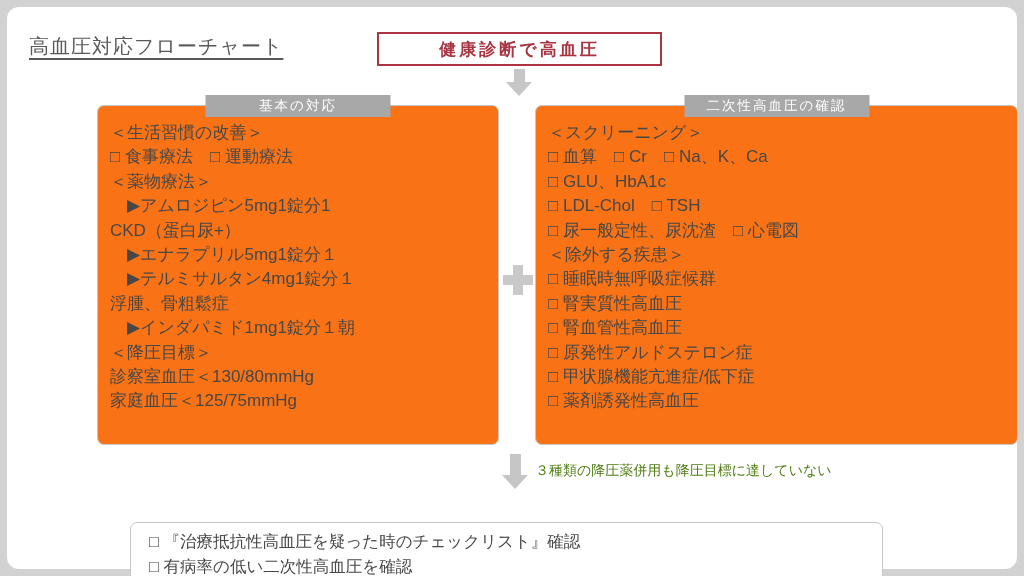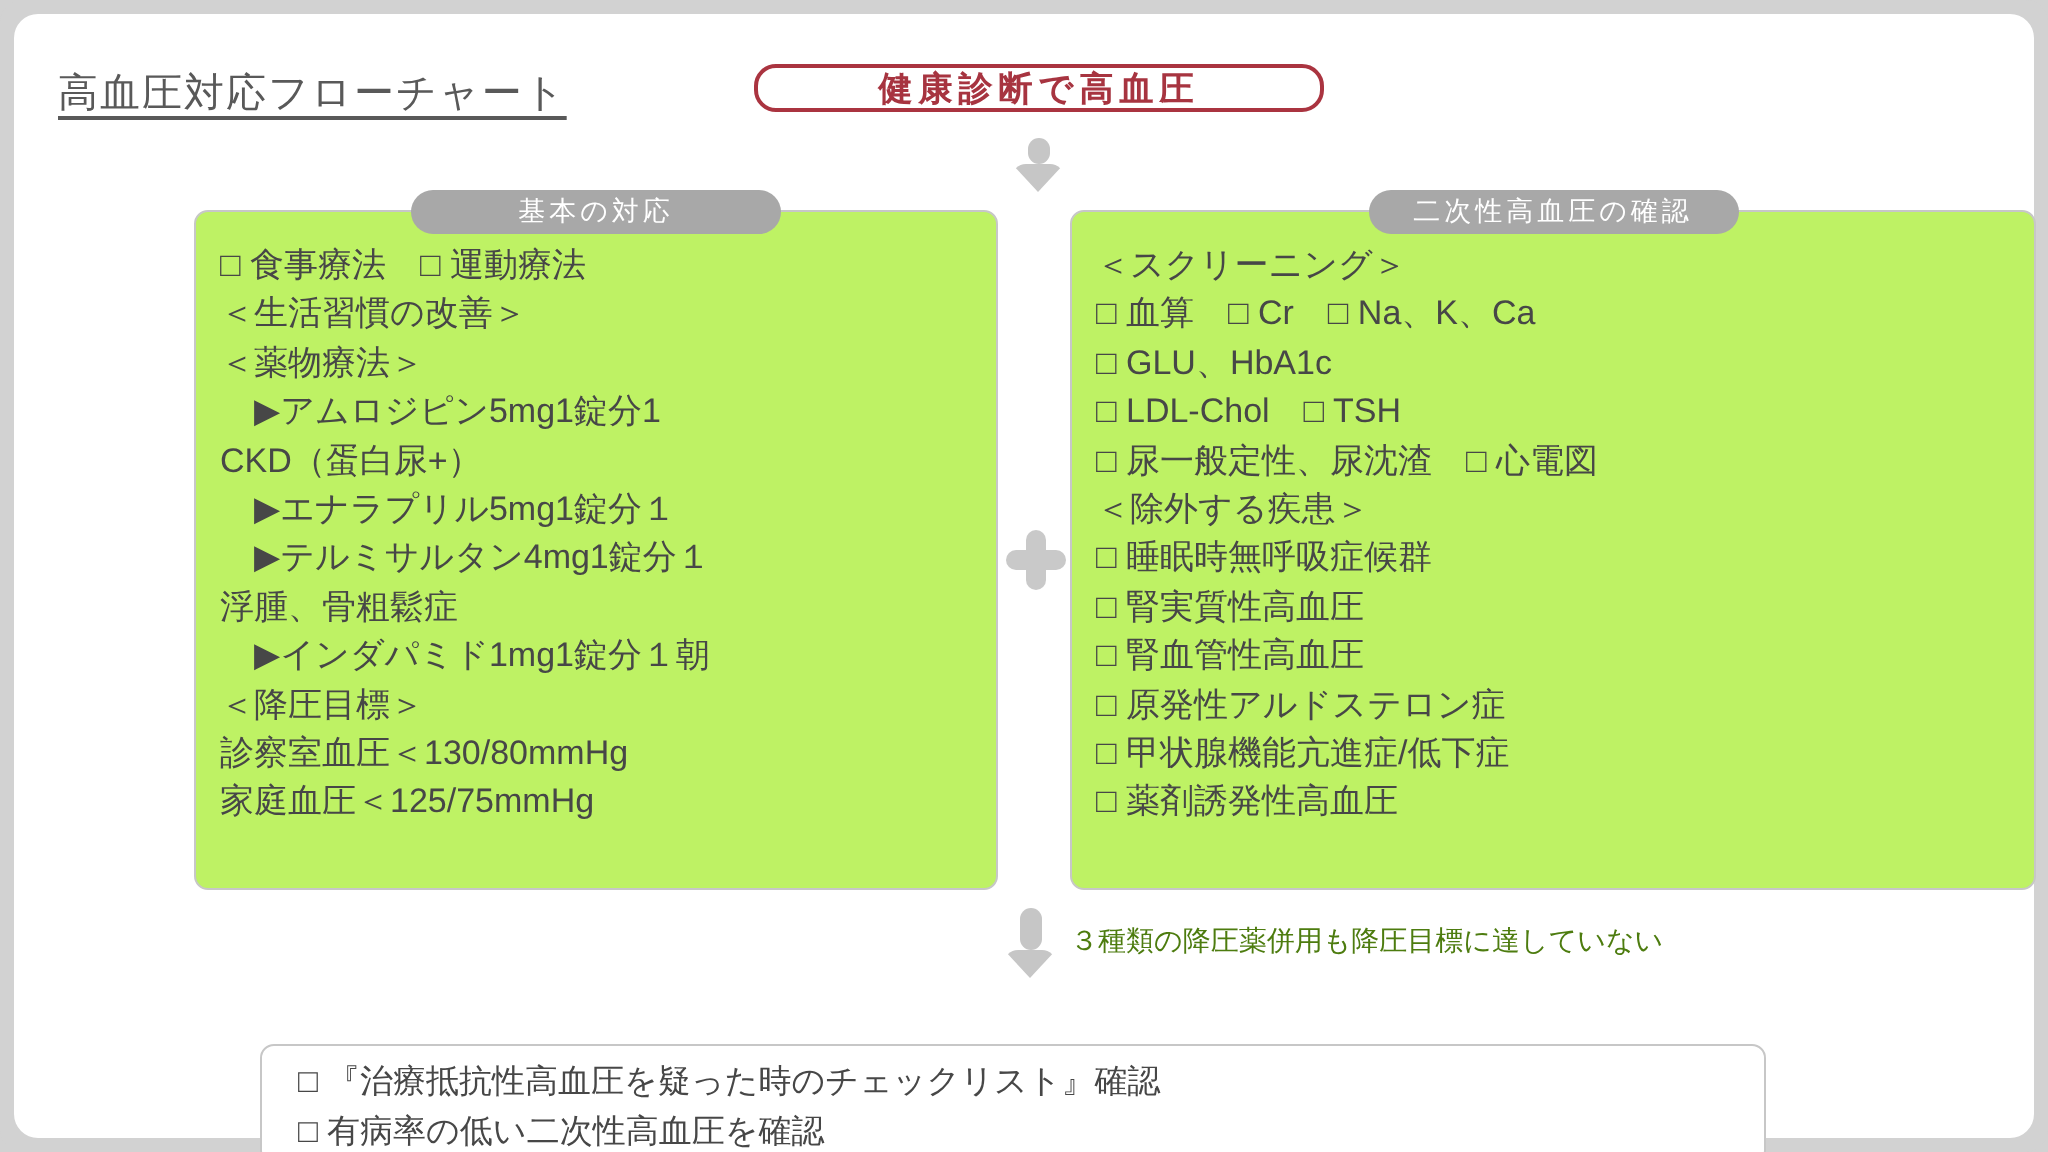--- a/index.html
+++ b/index.html
@@ -1,15 +1,15 @@
 <!DOCTYPE html>
 <html><head>
 <meta charset="utf-8">
 <style>
-  * { margin: 0; padding: 0; box-sizing: border-box; border-radius: 11px; }
+  * { margin: 0; padding: 0; box-sizing: border-box; }
   html, body { background: #d2d2d2; font-family: "Liberation Sans", "DejaVu Sans", sans-serif; }
   .canvas {
     position: relative;
     width: 1024px; height: 576px;
     background: #d2d2d2;
     overflow: hidden;
   }
   .slide {
     position: absolute;
     left: 7px; top: 7px; right: 7px; bottom: 7px;
@@ -22,21 +22,21 @@
     font-size: 20px;
     color: #595959;
     letter-spacing: 1px;
     text-decoration: underline;
     text-underline-offset: 5px;
     text-decoration-thickness: 1.5px;
   }
   .start-box {
     position: absolute;
     left: 370px; top: 25px;
-    width: 285px; height: 24px;
+    width: 285px; height: 34px;
     border: 2px solid #aa3440;
     background: #ffffff;
     display: flex; align-items: center; justify-content: center;
   }
   .start-box span {
     color: #a73440;
     font-size: 17px;
     font-weight: bold;
     letter-spacing: 3px;
   }
@@ -50,21 +50,21 @@
     border-top: 14px solid #c6c6c6;
   }
   .arrow-top { left: 499px; top: 62px; width: 26px; }
   .arrow-top .stem { width: 11px; height: 13px; }
   .arrow-bottom { left: 495px; top: 447px; width: 26px; }
   .arrow-bottom .stem { width: 11px; height: 21px; }
   
   .panel {
     position: absolute;
     top: 98px; height: 340px;
-    background: #bef264;
+    background: #f97316;
     border: 1.5px solid #c7c7c7;
     border-radius: 7px;
   }
   .panel-left  { left: 90px;  width: 402px; }
   .panel-right { left: 528px; width: 483px; }
   .panel-header {
     position: absolute;
     top: -11px; left: 50%;
     transform: translateX(-50%);
     width: 185px; height: 22px;
@@ -124,22 +124,22 @@
 
     <div class="down-arrow arrow-top">
       <div class="stem"></div>
       <div class="head"></div>
     </div>
 
     <div class="panel panel-left">
       <div class="panel-header">基本の対応</div>
       <div class="panel-body">
         <div class="section">
+          <div class="line">＜生活習慣の改善＞</div>
           <div class="line">□ 食事療法　□ 運動療法</div>
-          <div class="line">＜生活習慣の改善＞</div>
         </div>
         <div class="section">
           <div class="line">＜薬物療法＞</div>
           <div class="line">　▶アムロジピン5mg1錠分1</div>
           <div class="line">CKD（蛋白尿+）</div>
           <div class="line">　▶エナラプリル5mg1錠分１</div>
           <div class="line">　▶テルミサルタン4mg1錠分１</div>
           <div class="line">浮腫、骨粗鬆症</div>
           <div class="line">　▶インダパミド1mg1錠分１朝</div>
         </div>

